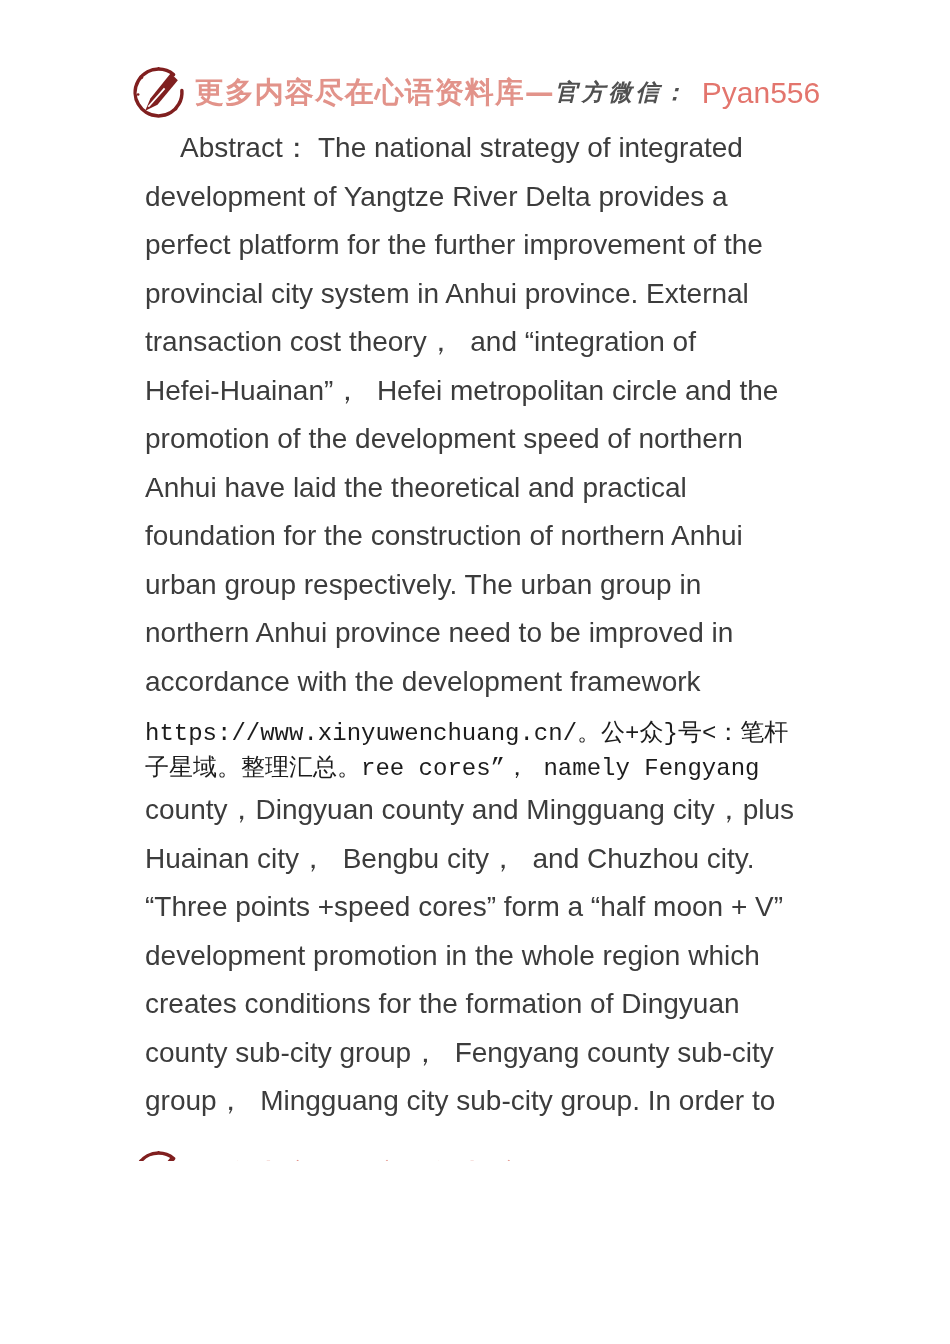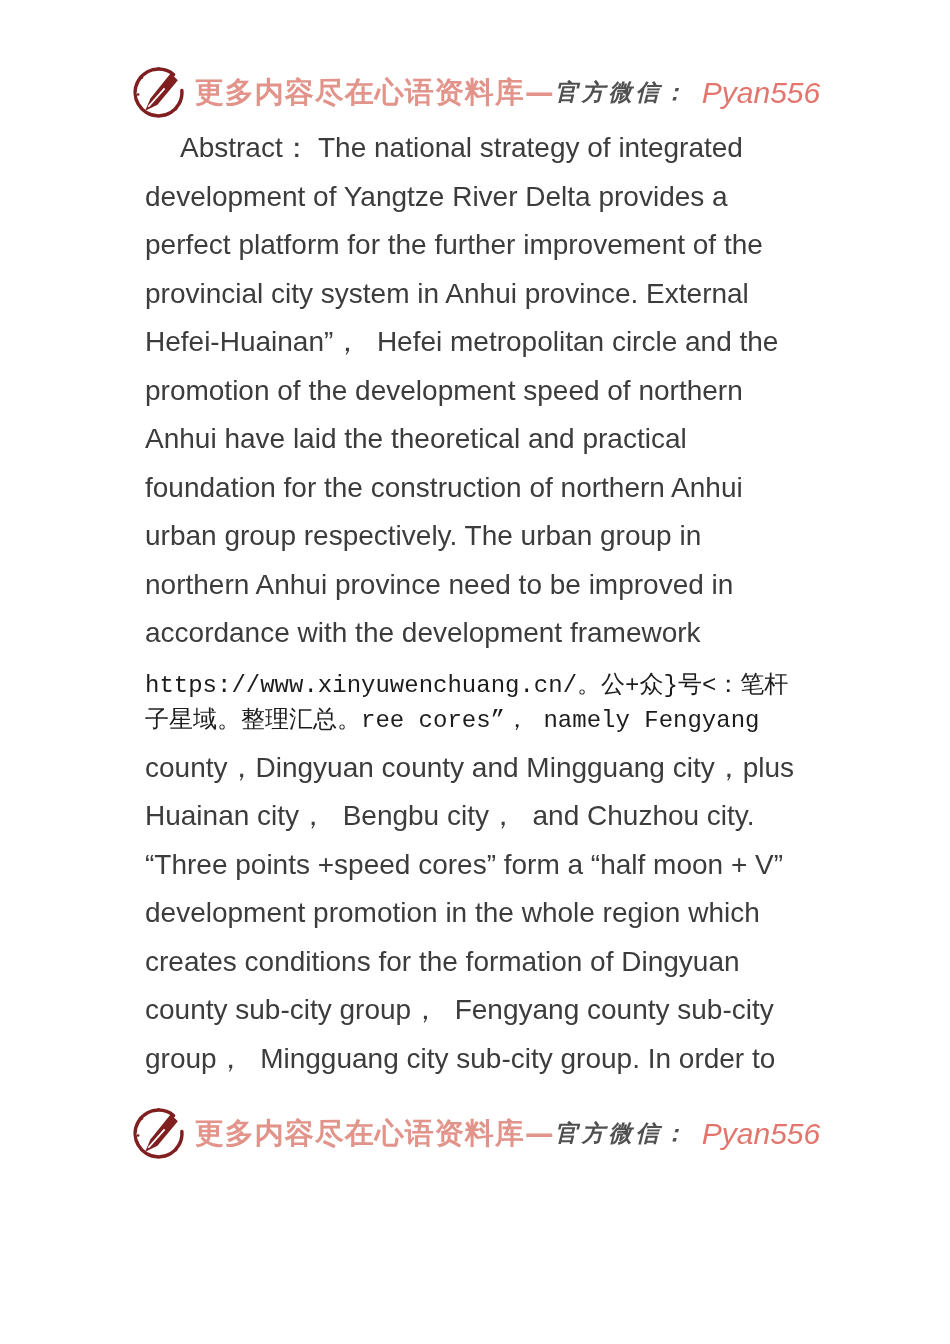--- a/index.html
+++ b/index.html
@@ -35,42 +35,41 @@
     font-size:23px;
     letter-spacing:4px;
     color:var(--watermark-label, #505050);
     white-space:pre;
   }
   .wid {
     font-size:30px;
     color:var(--watermark-id, #e3756d);
     margin-left:12px;
     white-space:pre;
-    font-style:italic;
   }
   
   .doc {
     margin-top:3px;
     padding-left:145px;
     width:700px;
   }
   .line { white-space:pre; }
   .line.body {
     font-size:28px;
     line-height:48.5px;
     color:var(--body-text, #3c3c3c);
   }
   .line.mono {
     font-family:"Liberation Mono", monospace;
     font-size:24px;
     line-height:35px;
     color:var(--mono-text, #1c1c1c);
   }
   .line.body + .line.mono { margin-top:10px; }
-  .line.mono + .line.body { margin-top:6px; }
+  .line.mono + .line.body { }
   .line.indent { padding-left:35px; }
 </style>
 </head>
 <body>
 
 <div class="page">
 
   <div class="wm wm-header">
     <span class="logo">
       <svg viewBox="0 0 56 56" aria-hidden="true">
@@ -85,20 +84,21 @@
     <span class="brand">更多内容尽在心语资料库—</span>
     <span class="wlabel">官方微信：</span>
     <span class="wid">Pyan556</span>
   </div>
 
   <div class="doc">
       <div class="line body indent">Abstract： The national strategy of integrated</div>
       <div class="line body">development of Yangtze River Delta provides a</div>
       <div class="line body">perfect platform for the further improvement of the</div>
       <div class="line body">provincial city system in Anhui province. External</div>
+      <div class="line body">transaction cost theory，  and “integration of</div>
       <div class="line body">Hefei-Huainan”，  Hefei metropolitan circle and the</div>
       <div class="line body">promotion of the development speed of northern</div>
       <div class="line body">Anhui have laid the theoretical and practical</div>
       <div class="line body">foundation for the construction of northern Anhui</div>
       <div class="line body">urban group respectively. The urban group in</div>
       <div class="line body">northern Anhui province need to be improved in</div>
       <div class="line body">accordance with the development framework</div>
       <div class="line mono">https://www.xinyuwenchuang.cn/。公+众}号&lt;：笔杆</div>
       <div class="line mono">子星域。整理汇总。ree cores”， namely Fengyang</div>
       <div class="line body">county，Dingyuan county and Mingguang city，plus</div>

